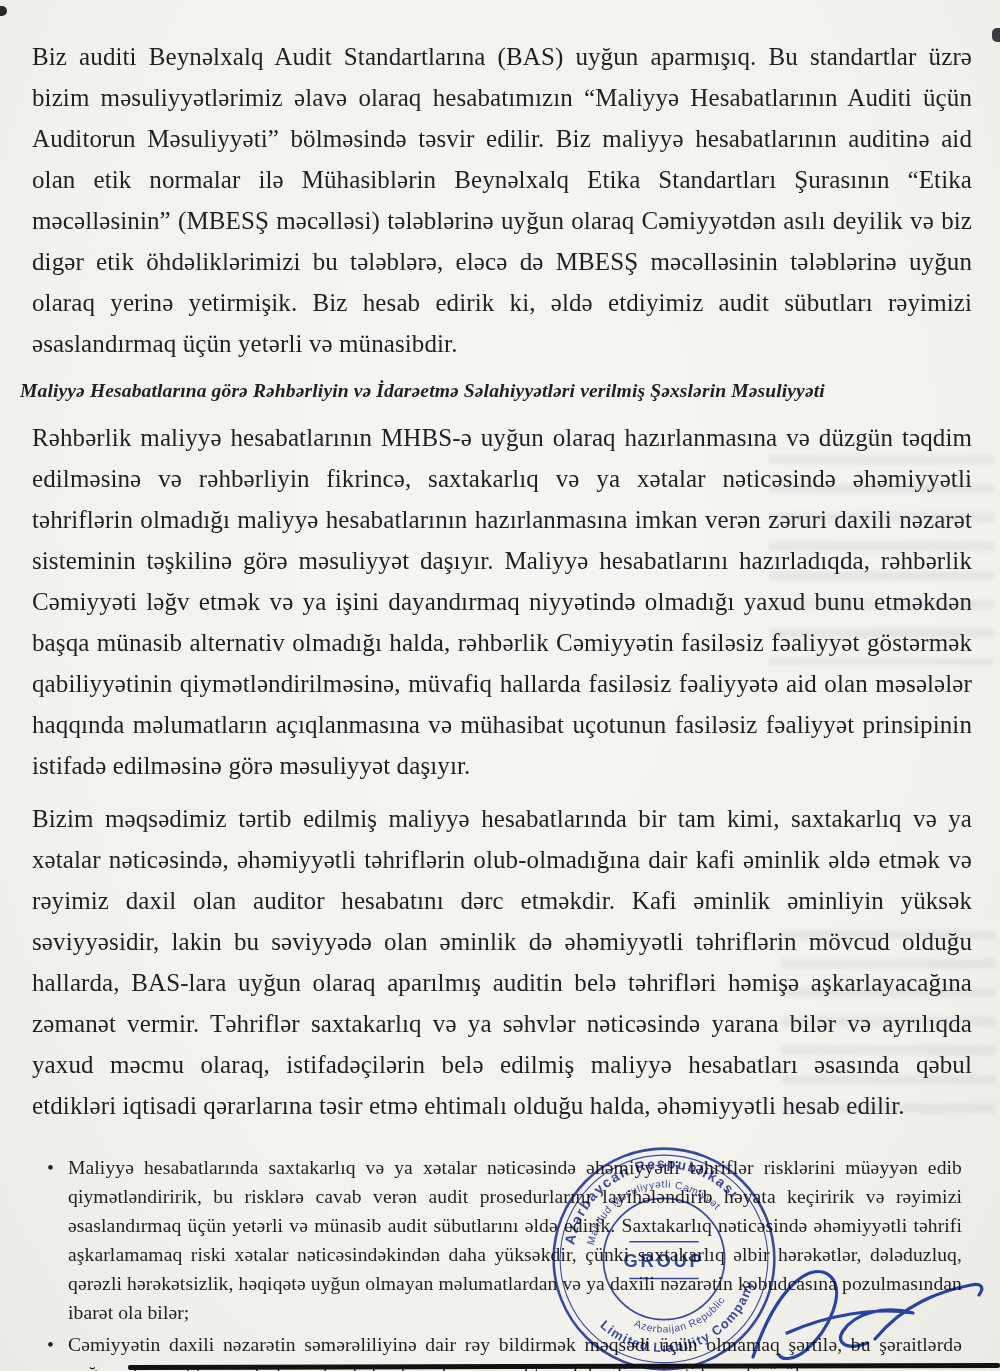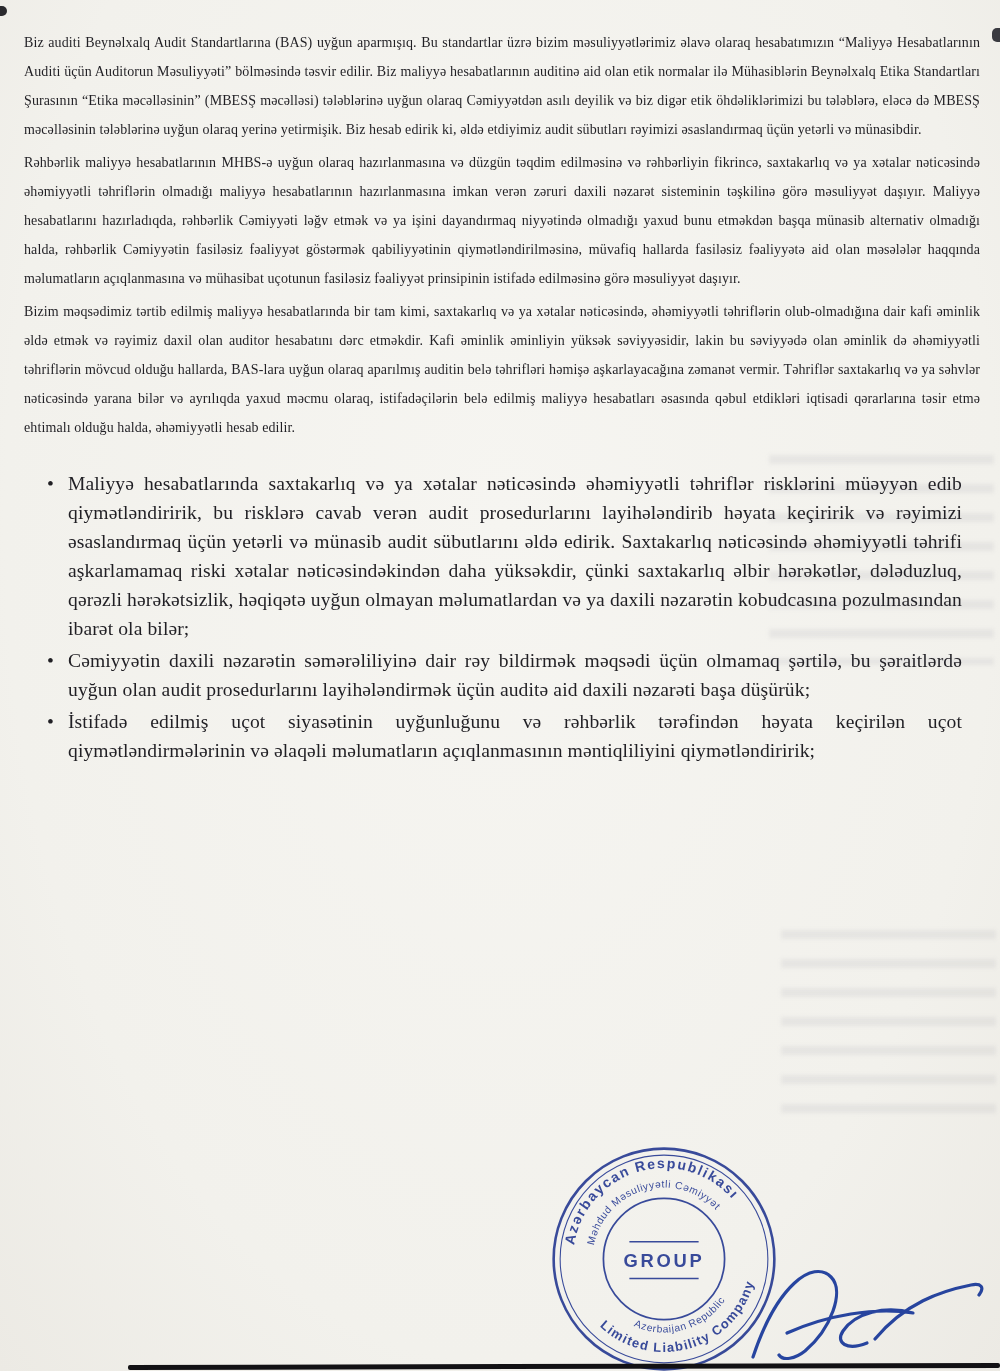--- a/index.html
+++ b/index.html
@@ -9,22 +9,22 @@
     background:radial-gradient(ellipse at 50% 38%, #f6f5f1 0%, #f2f1ec 70%, #eceae4 100%);
     font-family:"Liberation Serif","DejaVu Serif",serif;
     color:#201f24;
   }
   .page{
     position:absolute;left:0;top:0;width:1000px;height:1371px;
     box-sizing:border-box;
     padding:24px 16px 0 20px;
   }
   .para{
-    margin:4px;
-    font-size:14px;line-height:29px;
+    margin:12px;
+    font-size:25px;line-height:41px;
     text-align:justify;
     letter-spacing:0.1px;
   }
   .heading{
     margin:0;
     font-size:19.6px;line-height:29px;
     font-weight:bold;font-style:italic;
     text-align:justify;
     letter-spacing:0.1px;
   }
@@ -76,20 +76,21 @@
     mix-blend-mode:multiply;opacity:0.95;
   }
 </style>
 </head>
 <body>
 
 <div class="page">
 
   <p class="para">Biz auditi Beynəlxalq Audit Standartlarına (BAS) uyğun aparmışıq. Bu standartlar üzrə bizim məsuliyyətlərimiz əlavə olaraq hesabatımızın “Maliyyə Hesabatlarının Auditi üçün Auditorun Məsuliyyəti” bölməsində təsvir edilir. Biz maliyyə hesabatlarının auditinə aid olan etik normalar ilə Mühasiblərin Beynəlxalq Etika Standartları Şurasının “Etika məcəlləsinin” (MBESŞ məcəlləsi) tələblərinə uyğun olaraq Cəmiyyətdən asılı deyilik və biz digər etik öhdəliklərimizi bu tələblərə, eləcə də MBESŞ məcəlləsinin tələblərinə uyğun olaraq yerinə yetirmişik. Biz hesab edirik ki, əldə etdiyimiz audit sübutları rəyimizi əsaslandırmaq üçün yetərli və münasibdir.</p>
 
+  <p class="heading">Maliyyə Hesabatlarına görə Rəhbərliyin və İdarəetmə Səlahiyyətləri verilmiş Şəxslərin Məsuliyyəti</p>
 
   <p class="para">Rəhbərlik  maliyyə hesabatlarının MHBS-ə uyğun olaraq hazırlanmasına və düzgün təqdim edilməsinə və rəhbərliyin fikrincə, saxtakarlıq və ya xətalar nəticəsində əhəmiyyətli təhriflərin olmadığı maliyyə hesabatlarının hazırlanmasına imkan verən zəruri daxili nəzarət sisteminin təşkilinə görə məsuliyyət daşıyır. Maliyyə hesabatlarını hazırladıqda, rəhbərlik Cəmiyyəti ləğv etmək və ya işini dayandırmaq niyyətində olmadığı yaxud bunu etməkdən başqa münasib alternativ olmadığı halda, rəhbərlik Cəmiyyətin fasiləsiz fəaliyyət göstərmək qabiliyyətinin qiymətləndirilməsinə, müvafiq hallarda fasiləsiz fəaliyyətə aid olan məsələlər haqqında məlumatların açıqlanmasına və mühasibat uçotunun fasiləsiz fəaliyyət prinsipinin istifadə edilməsinə görə məsuliyyət daşıyır.</p>
 
 
 
   <p class="para">Bizim məqsədimiz tərtib edilmiş maliyyə hesabatlarında bir tam kimi, saxtakarlıq və ya xətalar nəticəsində, əhəmiyyətli təhriflərin olub-olmadığına dair kafi əminlik əldə etmək və rəyimiz daxil olan auditor hesabatını dərc etməkdir. Kafi əminlik əminliyin yüksək səviyyəsidir, lakin bu səviyyədə olan əminlik də əhəmiyyətli təhriflərin mövcud olduğu hallarda, BAS-lara uyğun olaraq aparılmış auditin belə təhrifləri həmişə aşkarlayacağına zəmanət vermir. Təhriflər saxtakarlıq və ya səhvlər nəticəsində yarana bilər və ayrılıqda yaxud məcmu olaraq, istifadəçilərin belə edilmiş maliyyə hesabatları əsasında qəbul etdikləri iqtisadi qərarlarına təsir etmə ehtimalı olduğu halda, əhəmiyyətli hesab edilir.</p>
 
 
   <ul class="bullets">
     <li>Maliyyə hesabatlarında saxtakarlıq və ya xətalar nəticəsində əhəmiyyətli təhriflər risklərini müəyyən edib qiymətləndiririk, bu risklərə cavab verən audit prosedurlarını layihələndirib həyata keçiririk və rəyimizi əsaslandırmaq üçün yetərli və münasib audit sübutlarını əldə edirik. Saxtakarlıq nəticəsində əhəmiyyətli təhrifi aşkarlamamaq riski xətalar nəticəsindəkindən daha yüksəkdir, çünki saxtakarlıq əlbir hərəkətlər, dələduzluq, qərəzli hərəkətsizlik, həqiqətə uyğun olmayan məlumatlardan və ya daxili nəzarətin kobudcasına pozulmasından ibarət ola bilər;</li>

